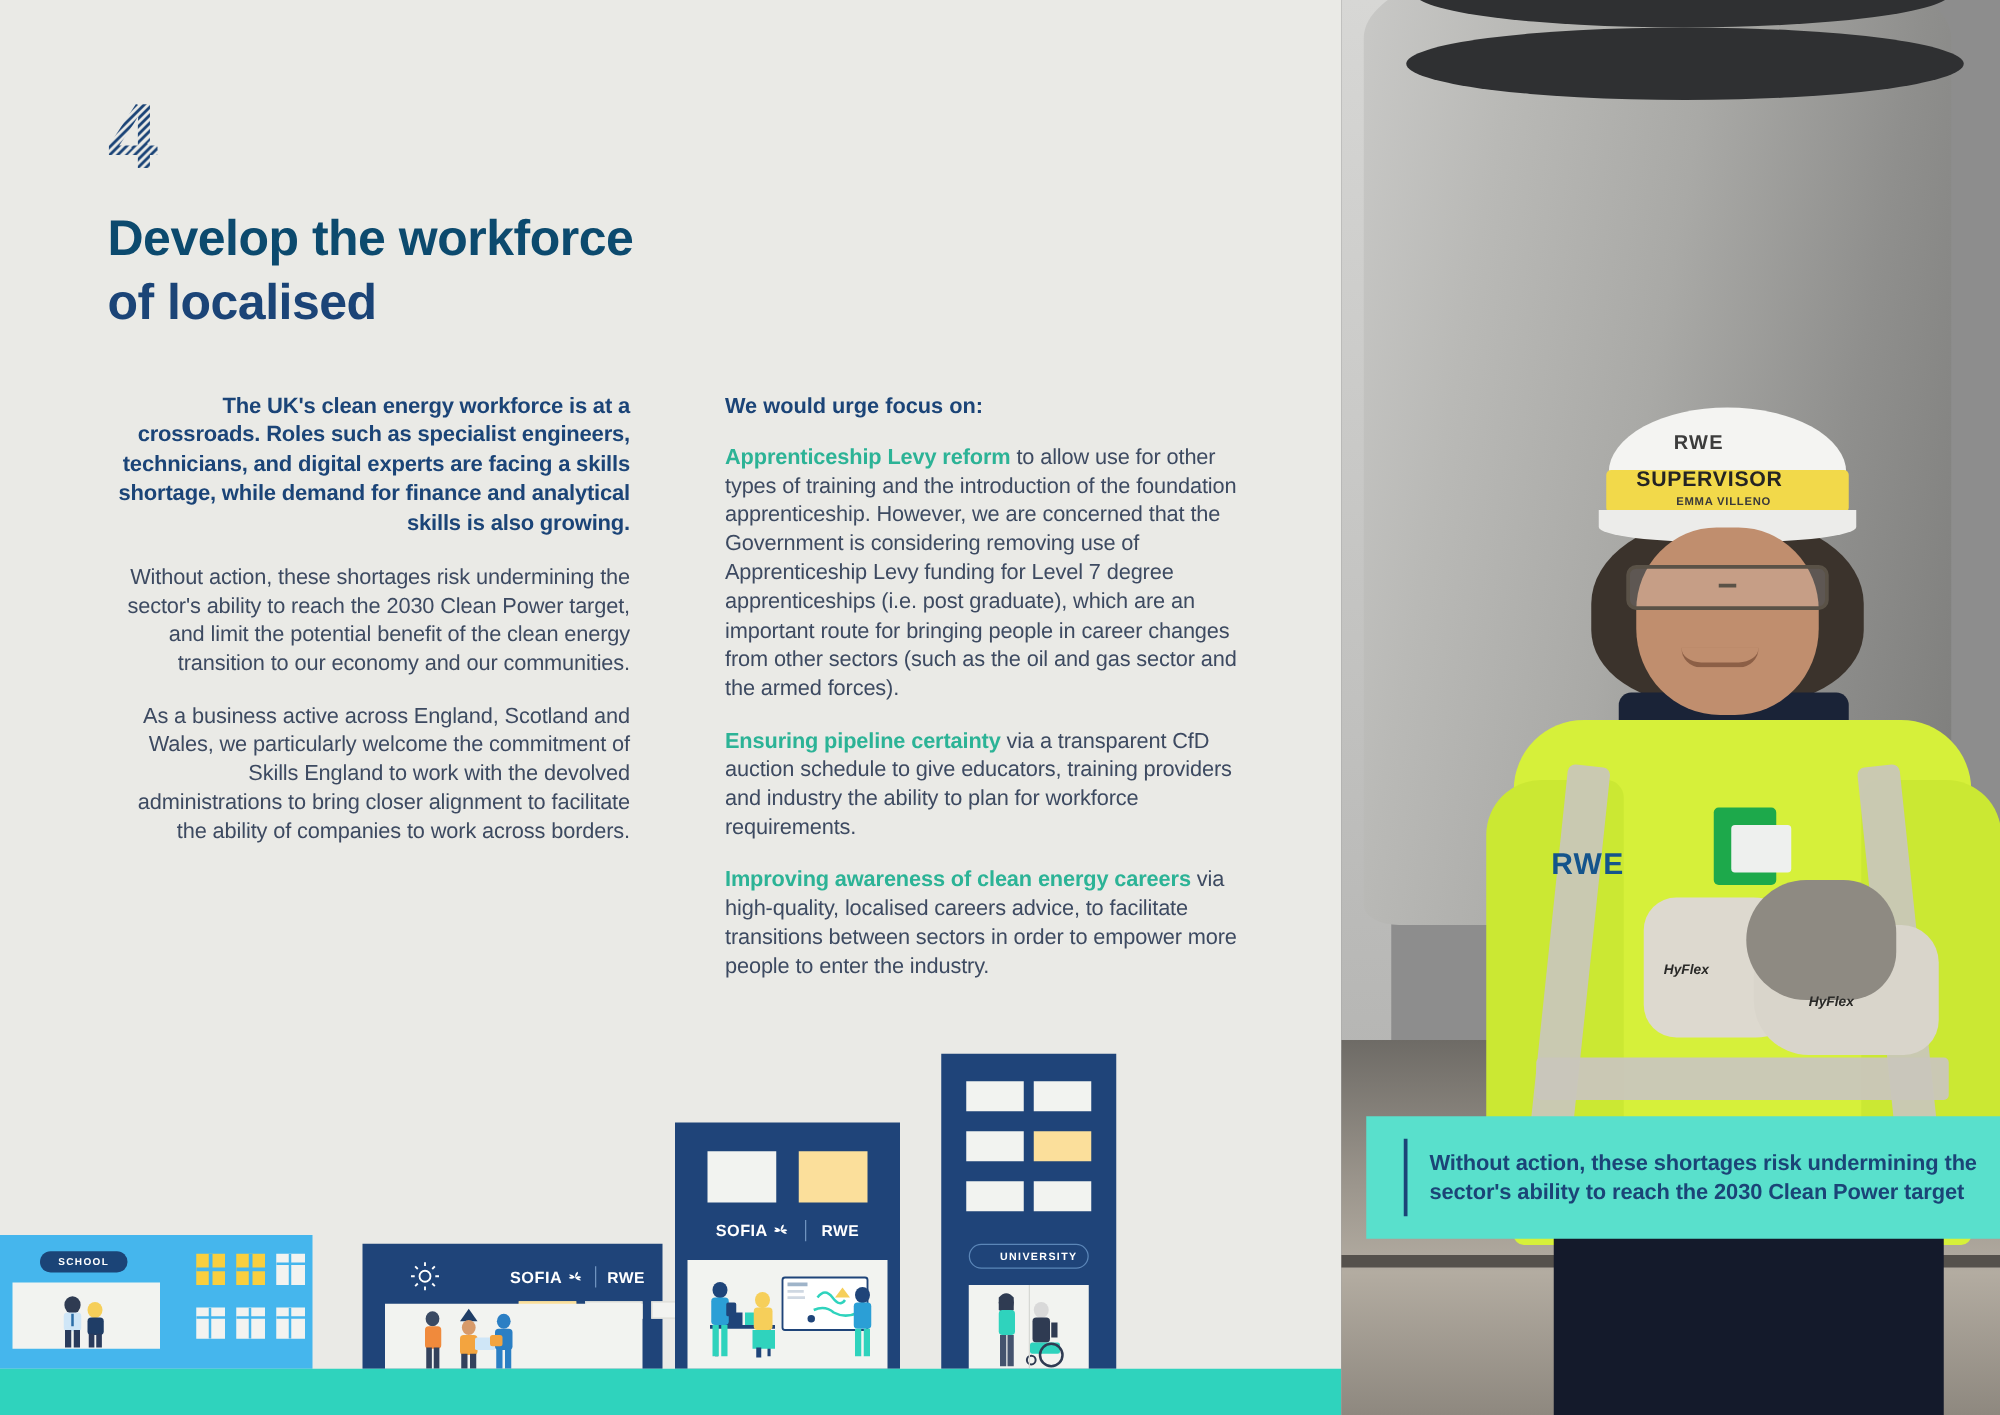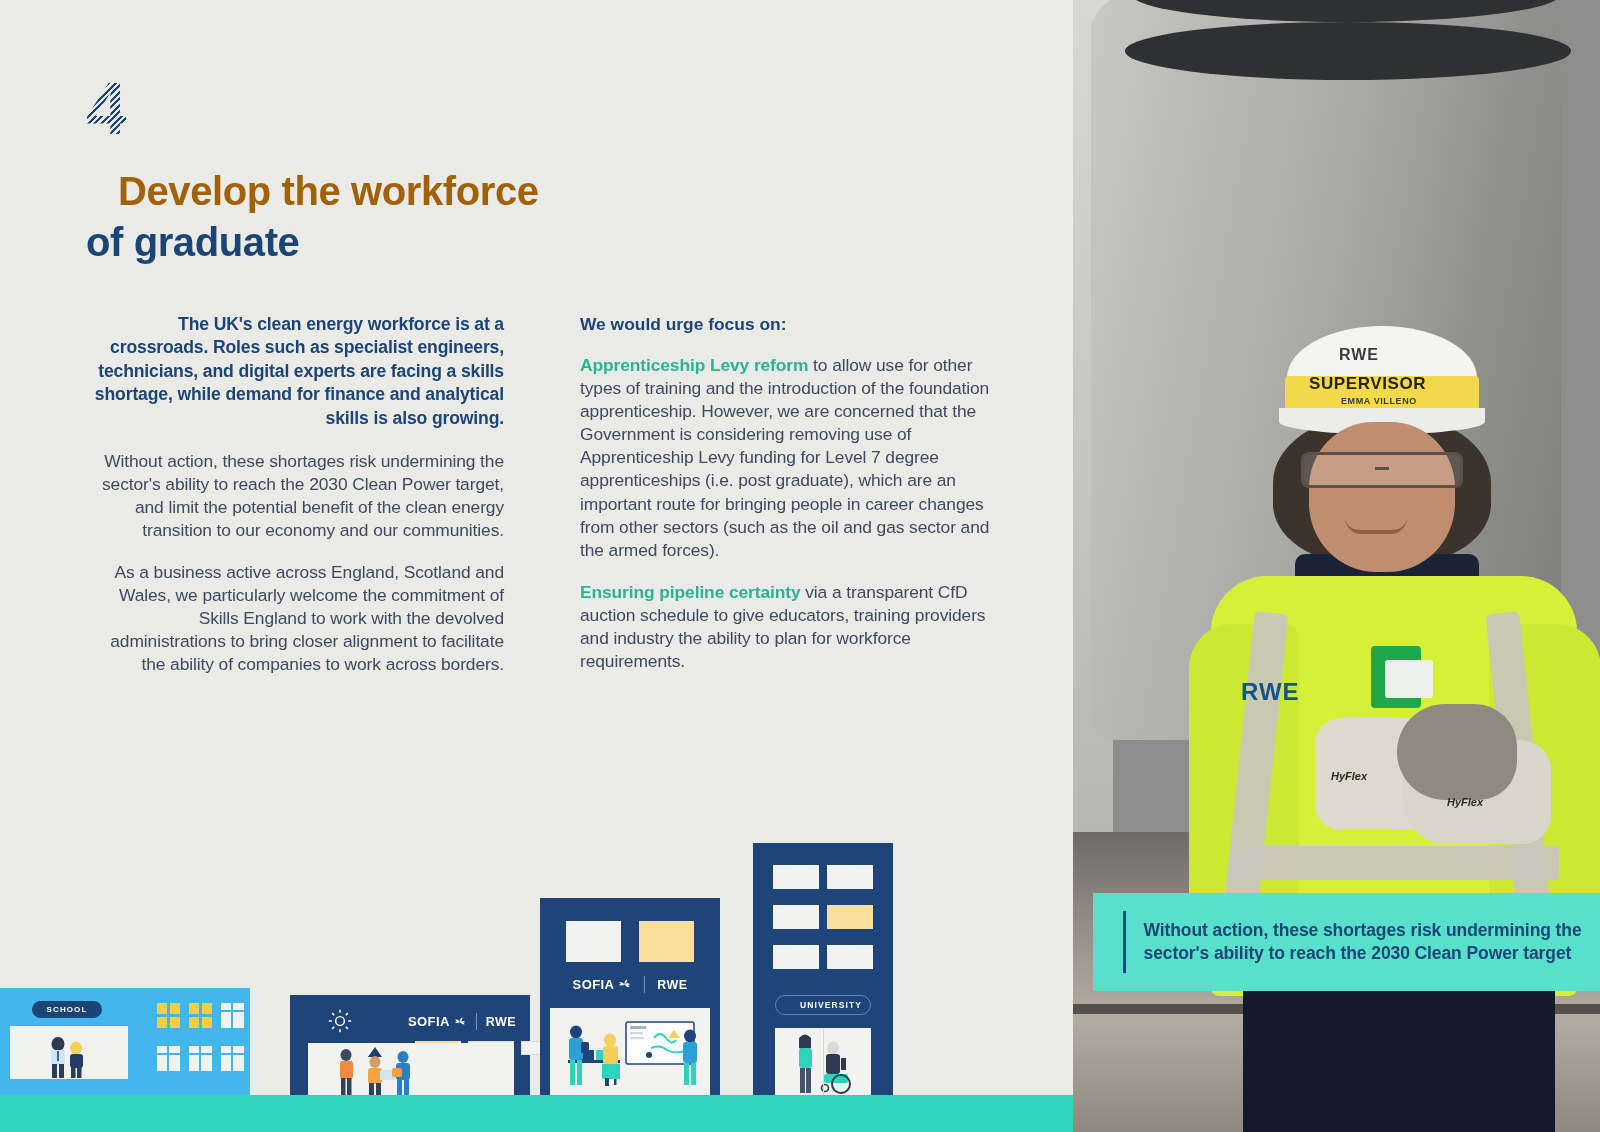--- a/index.html
+++ b/index.html
@@ -31,21 +31,21 @@
     background-clip: text;
     -webkit-text-fill-color: transparent;
     color: transparent;
   }
 
   .headline {
     position: absolute; left: 86px; top: 166px; width: 560px;
     font-size: 40px; font-weight: 700; line-height: 1.27;
     letter-spacing: -0.4px;
   }
-  .headline .l1 { display: block; color: #a16207; margin-left: 32px; }
+  .headline .l1 { display: block; color: #0c4a6e; }
   .headline .l2 { display: block; color: #1b4477; }
 
   
   .col { position: absolute; top: 313px; }
   .col-a { left: 86px; width: 418px; text-align: right; }
   .col-b { left: 580px; width: 418px; }
 
   .lede {
     color: #1b4477; font-weight: 700;
     font-size: 17.6px; line-height: 1.33;
@@ -337,40 +337,43 @@
 <body>
 
 <div class="page">
 
   <div class="left-pane">
 
     <div class="section-number">4</div>
 
     <h1 class="headline">
       <span class="l1">Develop the workforce</span>
-      <span class="l2">of graduate</span>
+      <span class="l2">of localised</span>
     </h1>
 
     <div class="col col-a">
       <p class="lede">The UK's clean energy workforce is at a crossroads. Roles such as specialist engineers, technicians, and digital experts are facing a skills shortage, while demand for finance and analytical skills is also growing.</p>
       <p class="body-p">Without action, these shortages risk undermining the sector's ability to reach the 2030 Clean Power target, and limit the potential benefit of the clean energy transition to our economy and our communities.</p>
       <p class="body-p">As a business active across England, Scotland and Wales, we particularly welcome the commitment of Skills England to work with the devolved administrations to bring closer alignment to facilitate the ability of companies to work across borders.</p>
     </div>
 
     <div class="col col-b">
       <p class="intro-b">We would urge focus on:</p>
 
       <p class="body-p">
         <span class="lead-in">Apprenticeship Levy reform</span><span> to allow use for other types of training and the introduction of the foundation apprenticeship. However, we are concerned that the Government is considering removing use of Apprenticeship Levy funding for Level 7 degree apprenticeships (i.e. post graduate), which are an important route for bringing people in career changes from other sectors (such as the oil and gas sector and the armed forces).</span>
       </p>
 
       <p class="body-p">
         <span class="lead-in">Ensuring pipeline certainty</span><span> via a transparent CfD auction schedule to give educators, training providers and industry the ability to plan for workforce requirements.</span>
       </p>
 
+      <p class="body-p">
+        <span class="lead-in">Improving awareness of clean energy careers</span><span> via high-quality, localised careers advice, to facilitate transitions between sectors in order to empower more people to enter the industry.</span>
+      </p>
     </div>
 
     <div class="skyline">
 
       <div class="bldg b1">
         <div class="signpill">SCHOOL</div>
         <div class="storefront">
           <svg width="118" height="53" viewBox="0 0 118 53">
             <g>
               <ellipse cx="48" cy="18" rx="6.5" ry="7" fill="#2f3b52"></ellipse>

